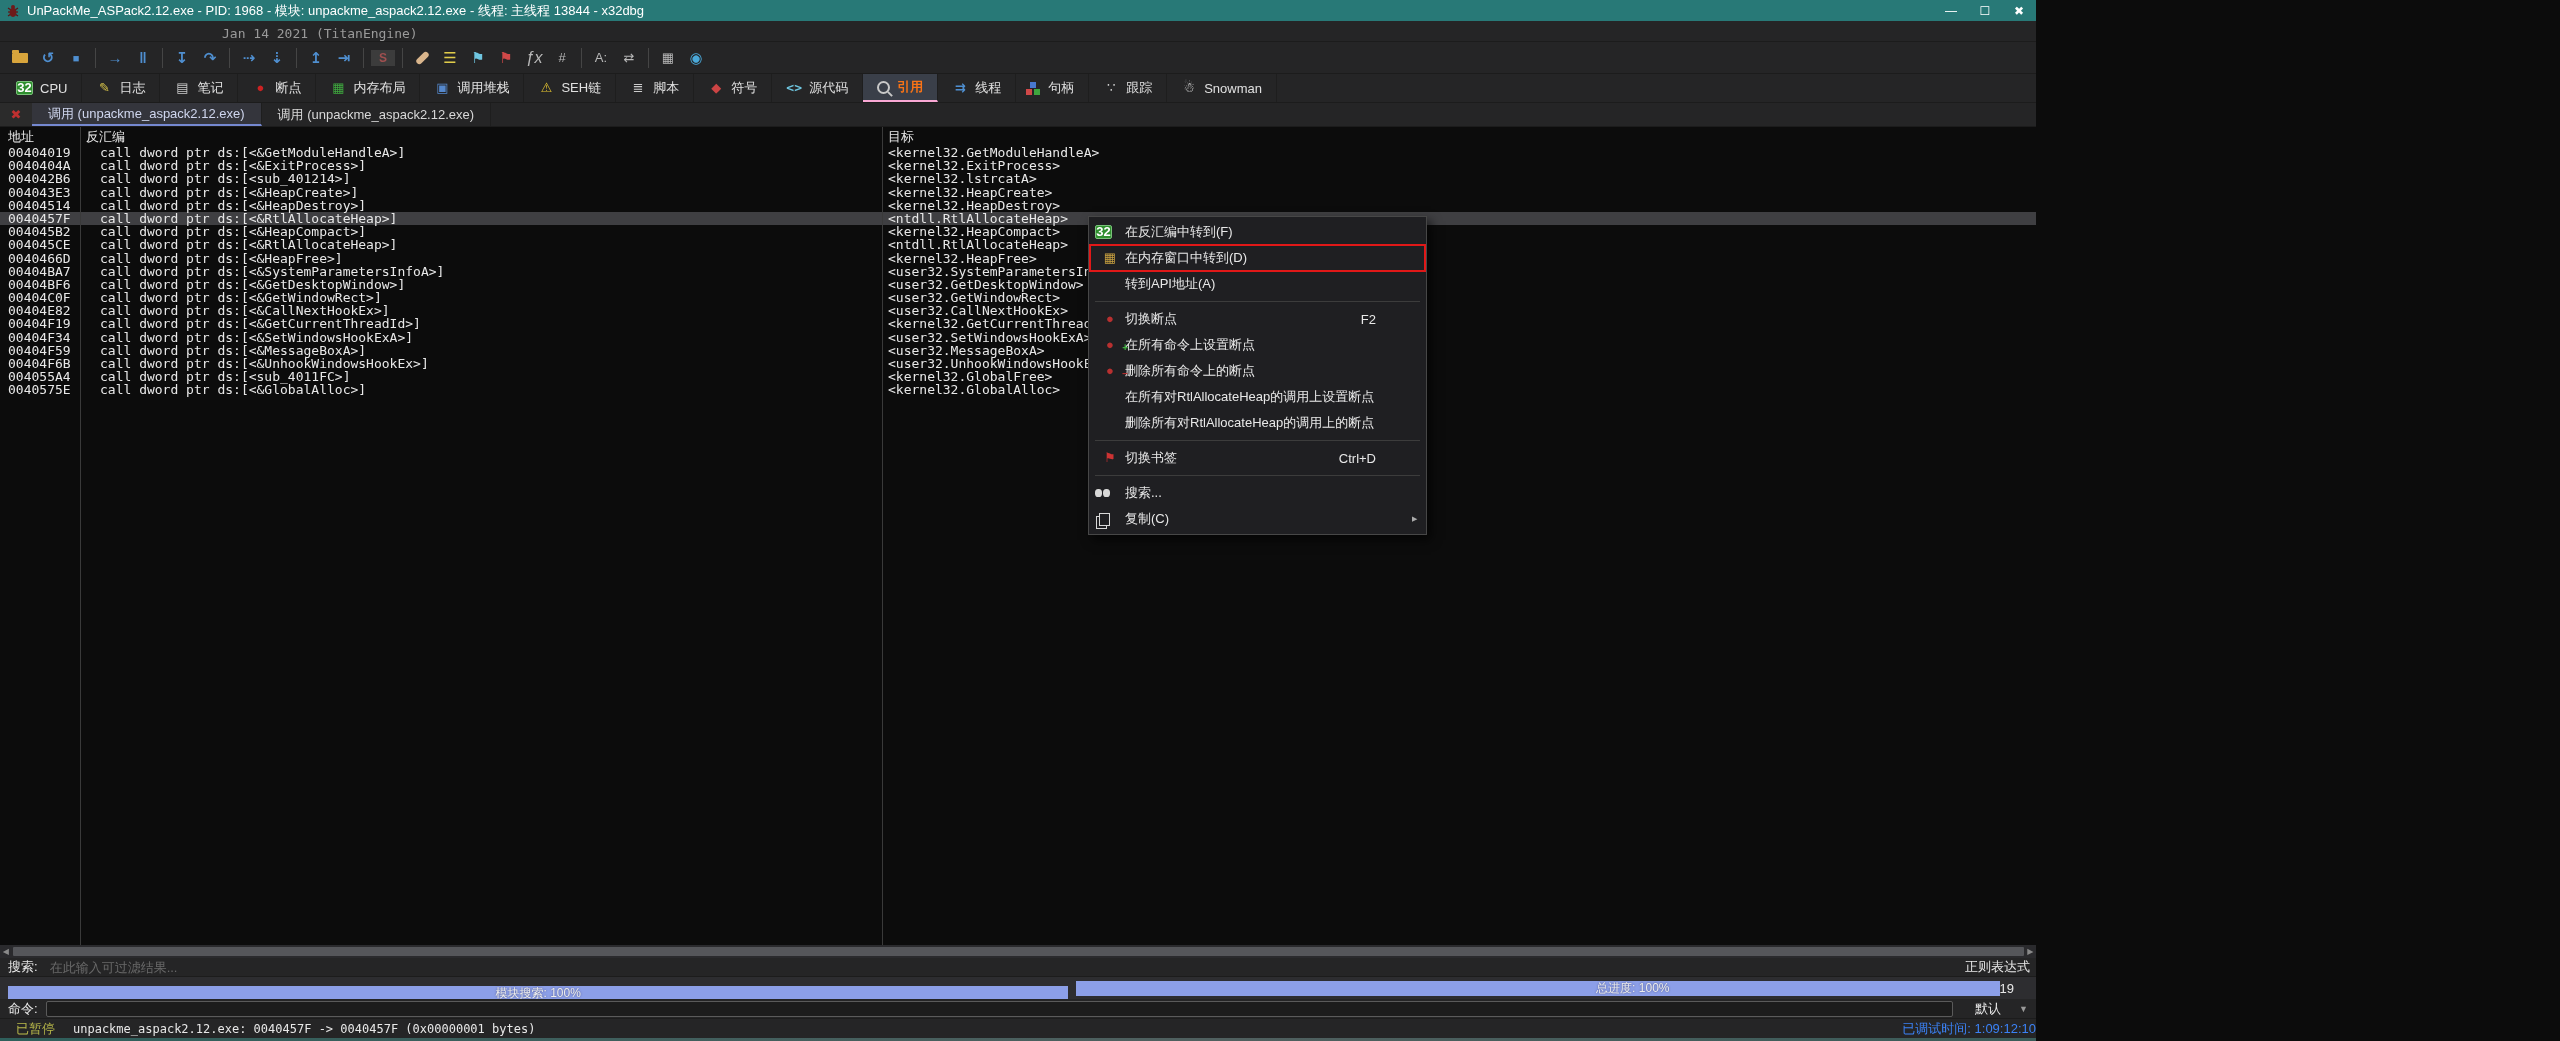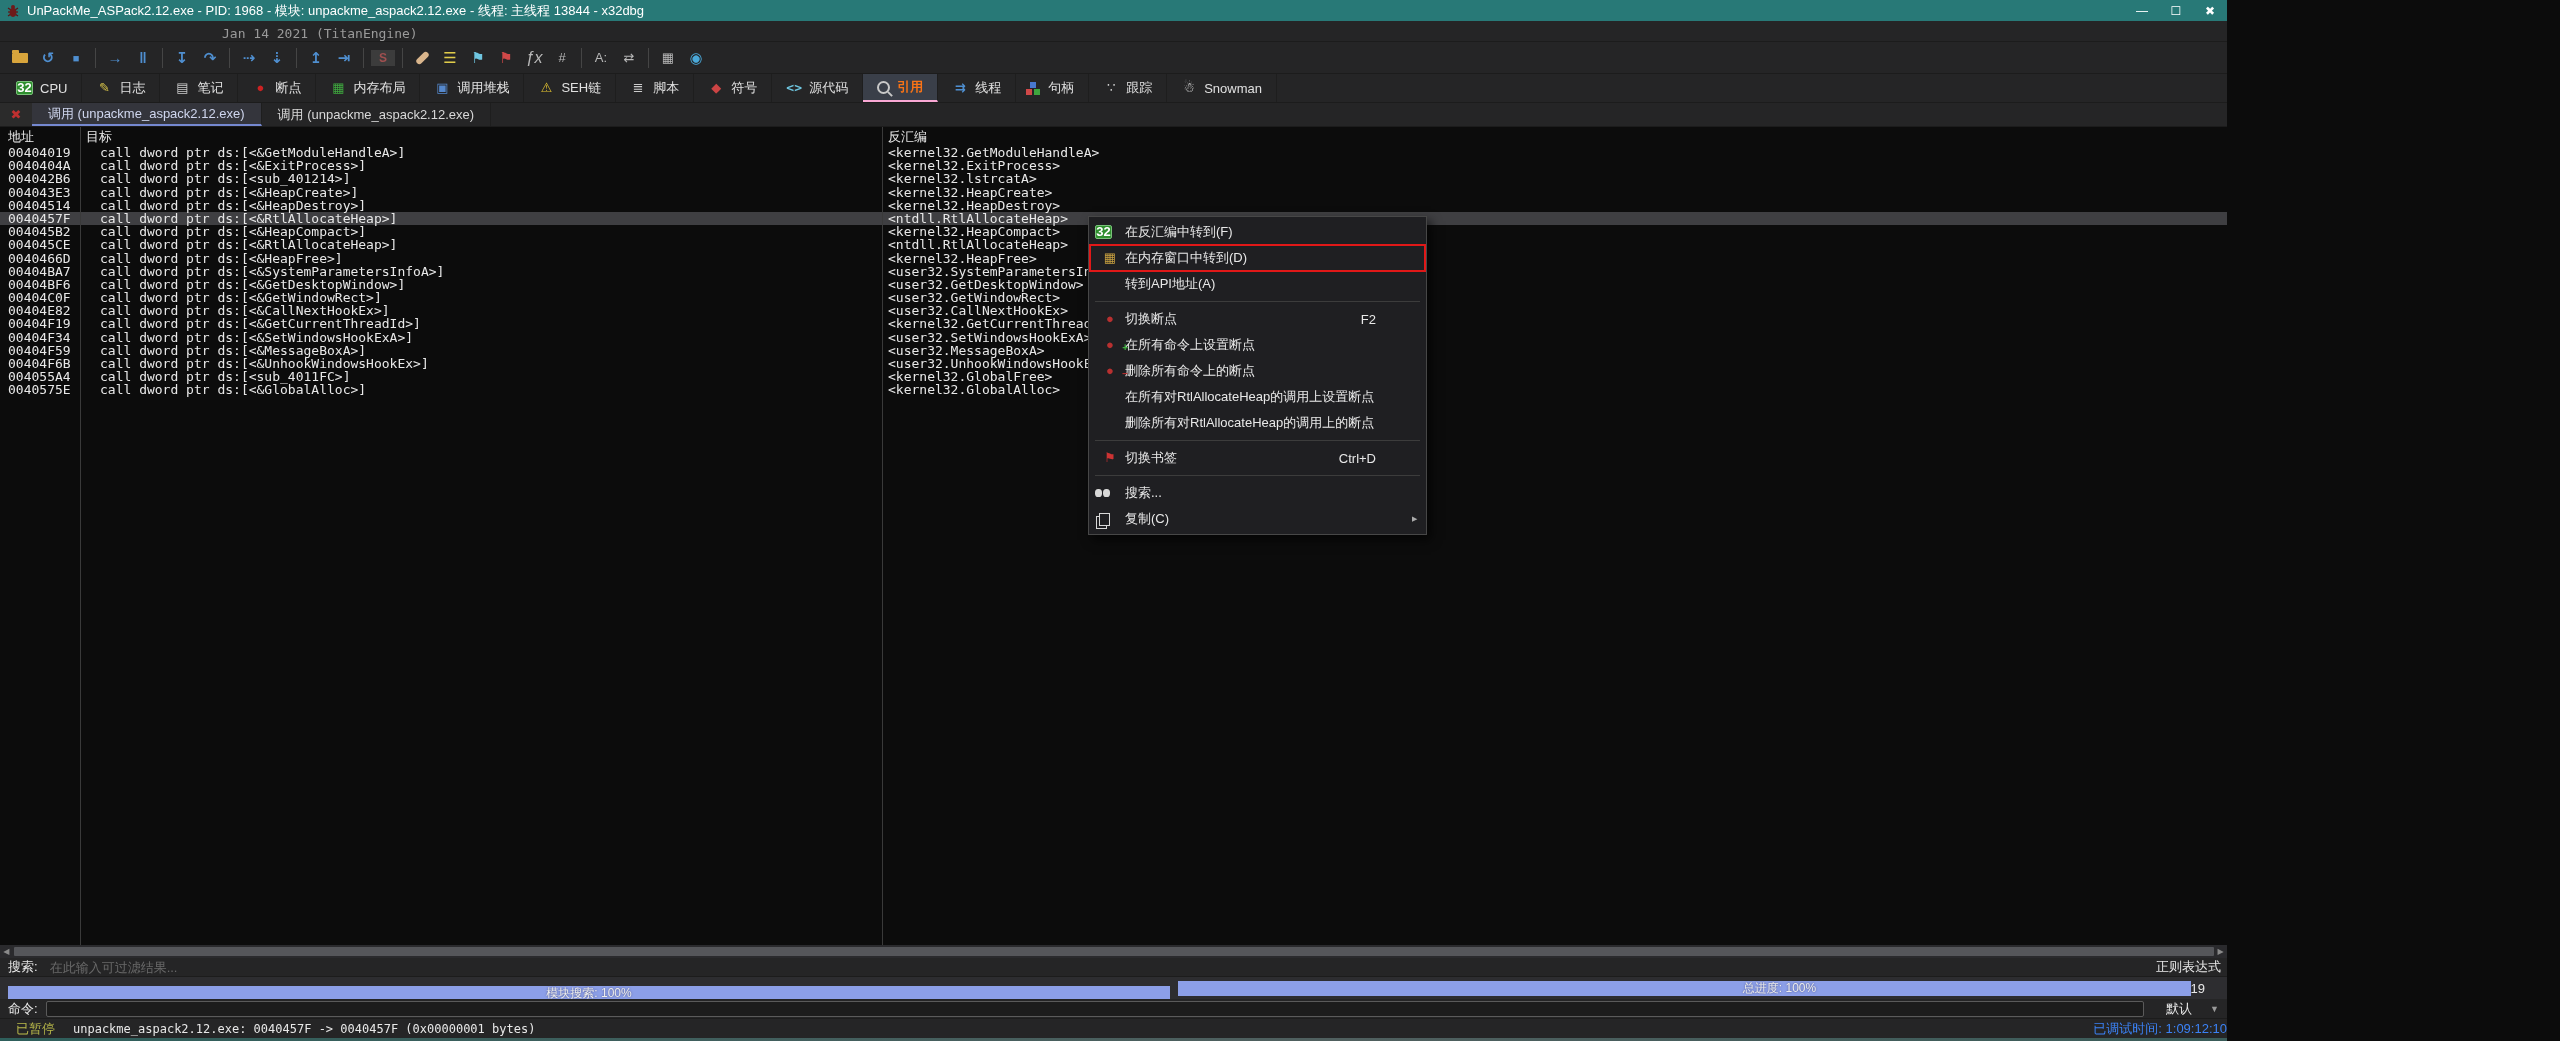--- a/index.html
+++ b/index.html
@@ -1,19 +1,19 @@
 <!DOCTYPE html>
 <html><head>
 <meta charset="utf-8">
 <style>
   html,body{margin:0;padding:0;}
   body{width:2560px;height:1041px;position:relative;overflow:hidden;
        background:#0c0c0c;font-family:"Liberation Sans","DejaVu Sans",sans-serif;
        -webkit-font-smoothing:antialiased;}
-  .band{position:absolute;left:0;width:2227px;box-sizing:border-box;}
+  .band{position:absolute;left:0;width:2036px;box-sizing:border-box;}
 
   
   .titlebar{top:0;height:21px;background:#287977;display:flex;align-items:center;
             padding-left:6px;color:#fff;font-size:13px;}
   .titlebar .bug{display:inline-flex;margin-right:7px;}
   .titlebar .title{white-space:nowrap;}
   .titlebar .spacer{flex:1;}
   .wctl{width:34px;text-align:center;font-size:12px;color:#fff;cursor:default;}
 
   
@@ -336,22 +336,22 @@
     <div class="subtab">
       <span>调用 (unpackme_aspack2.12.exe)</span>
     </div>
 </div>
 
 <div class="band table-area">
   <div class="col-div" style="left:80px"></div>
   <div class="col-div" style="left:882px"></div>
   <div class="t-header">
     <span>地址</span>
+    <span>反汇编</span>
     <span>目标</span>
-    <span>反汇编</span>
   </div>
   <div class="t-row">
       <span class="c-addr">00404019</span>
       <span class="c-dis">call dword ptr ds:[&lt;&amp;GetModuleHandleA&gt;]</span>
       <span class="c-tgt">&lt;kernel32.GetModuleHandleA&gt;</span>
     </div>
     <div class="t-row">
       <span class="c-addr">0040404A</span>
       <span class="c-dis">call dword ptr ds:[&lt;&amp;ExitProcess&gt;]</span>
       <span class="c-tgt">&lt;kernel32.ExitProcess&gt;</span>

